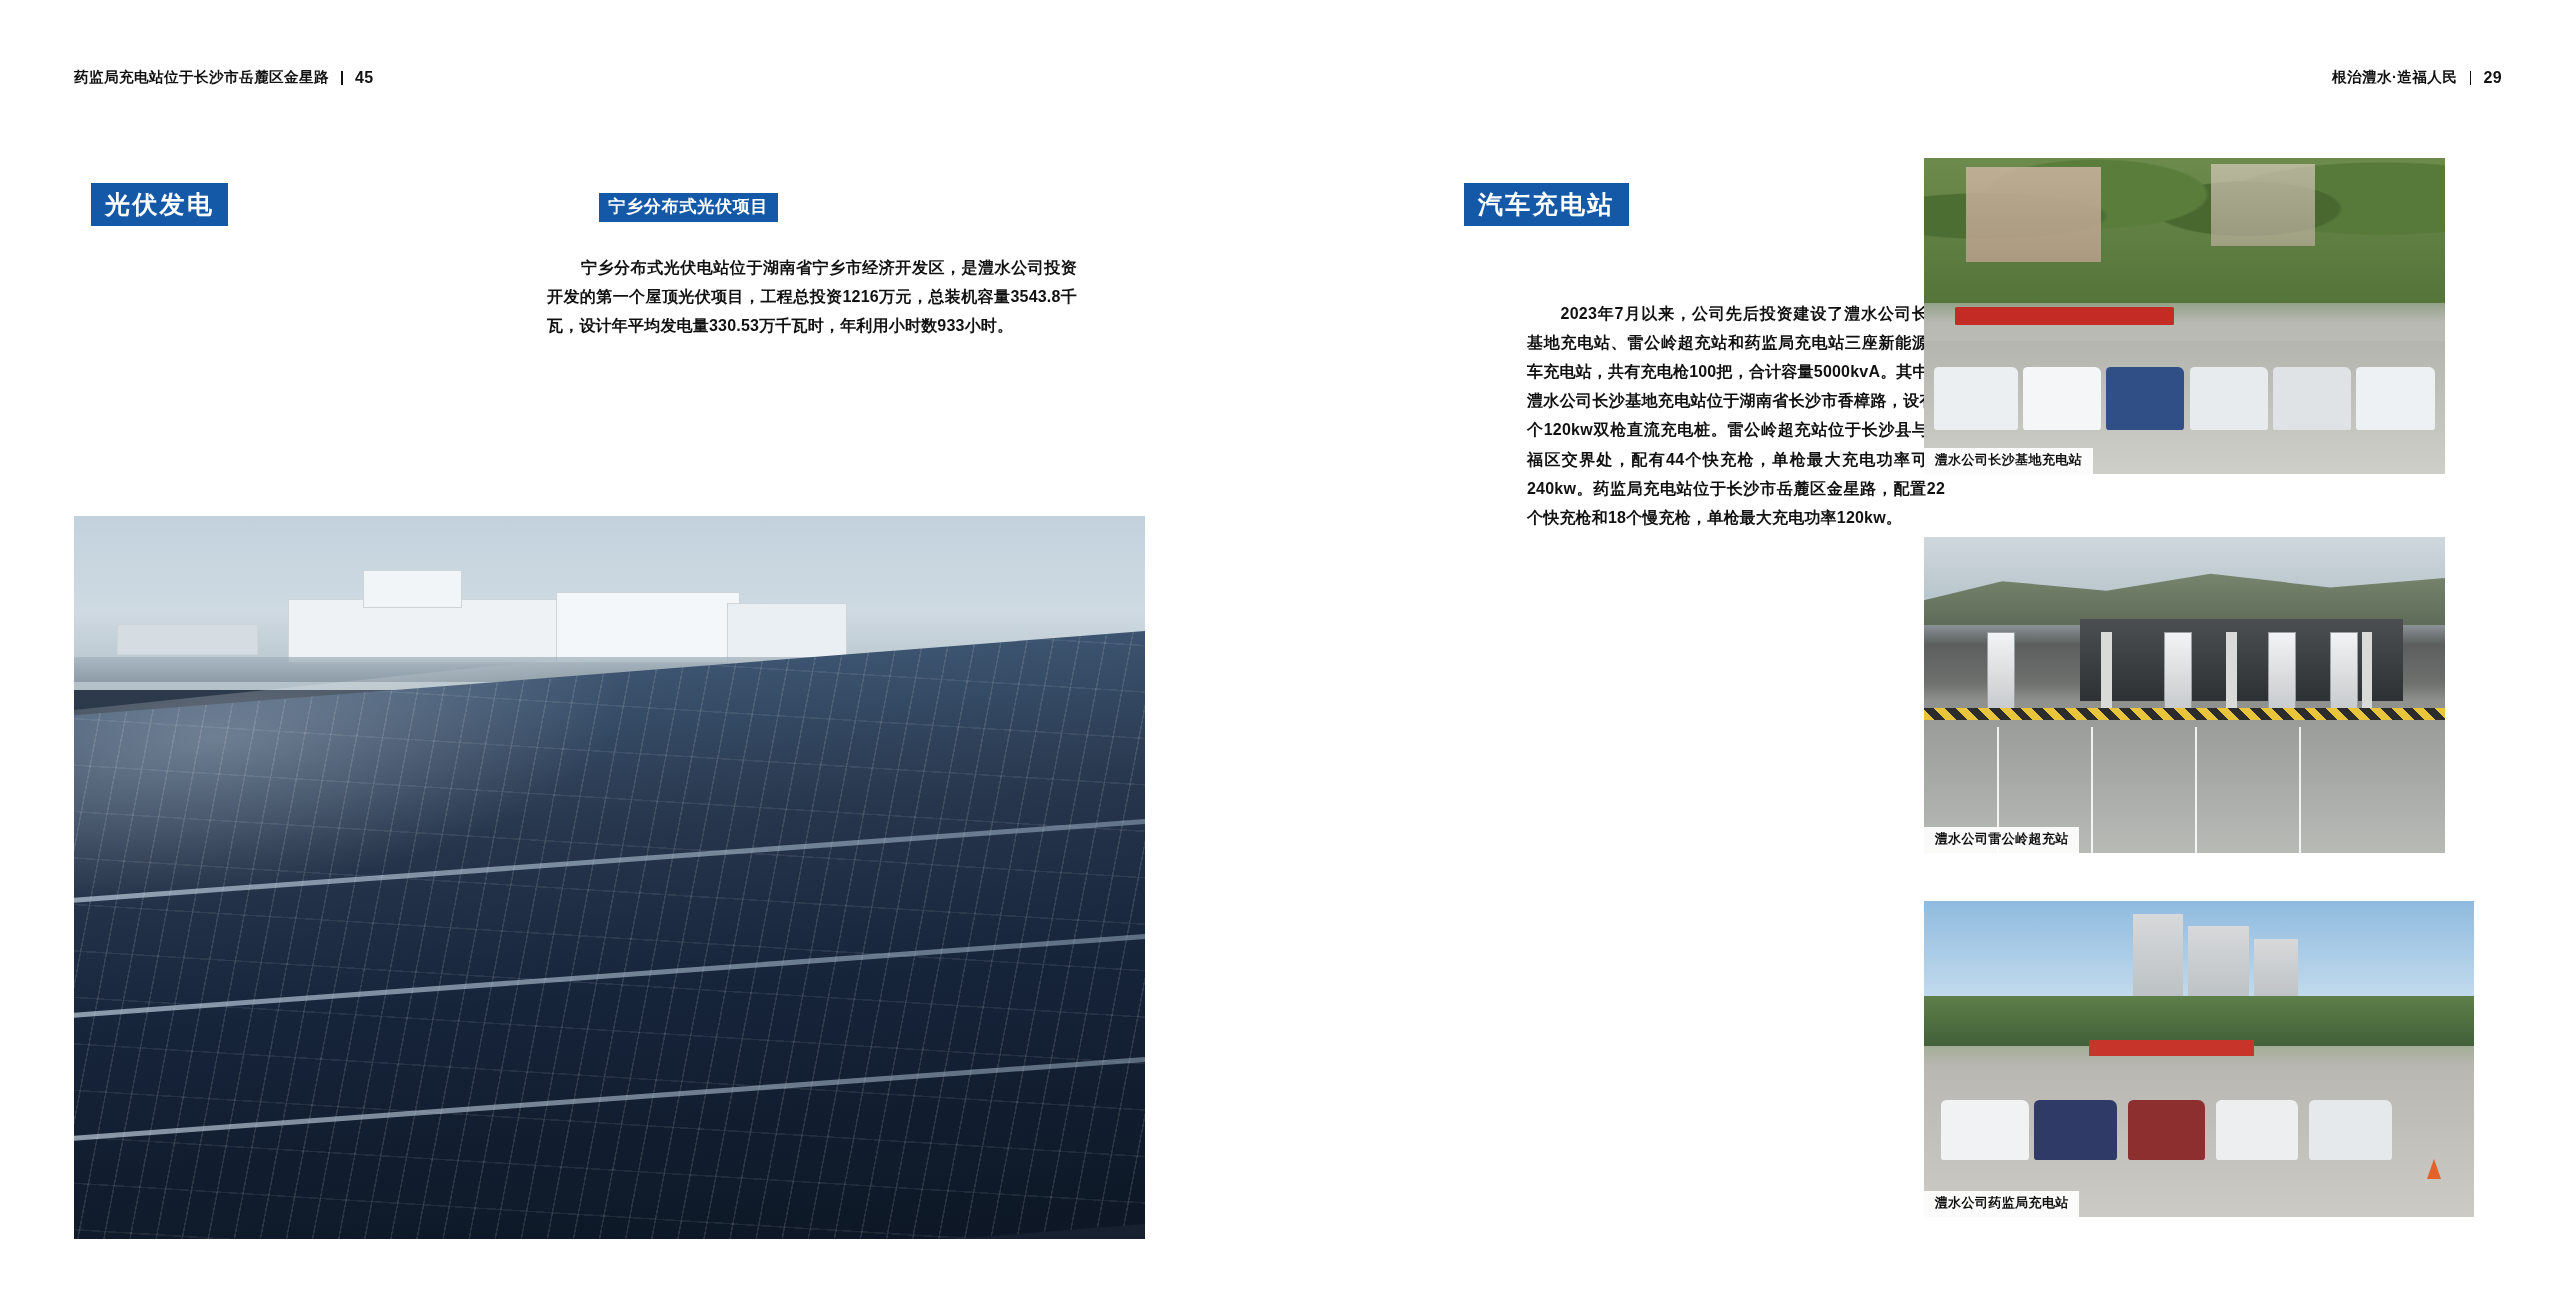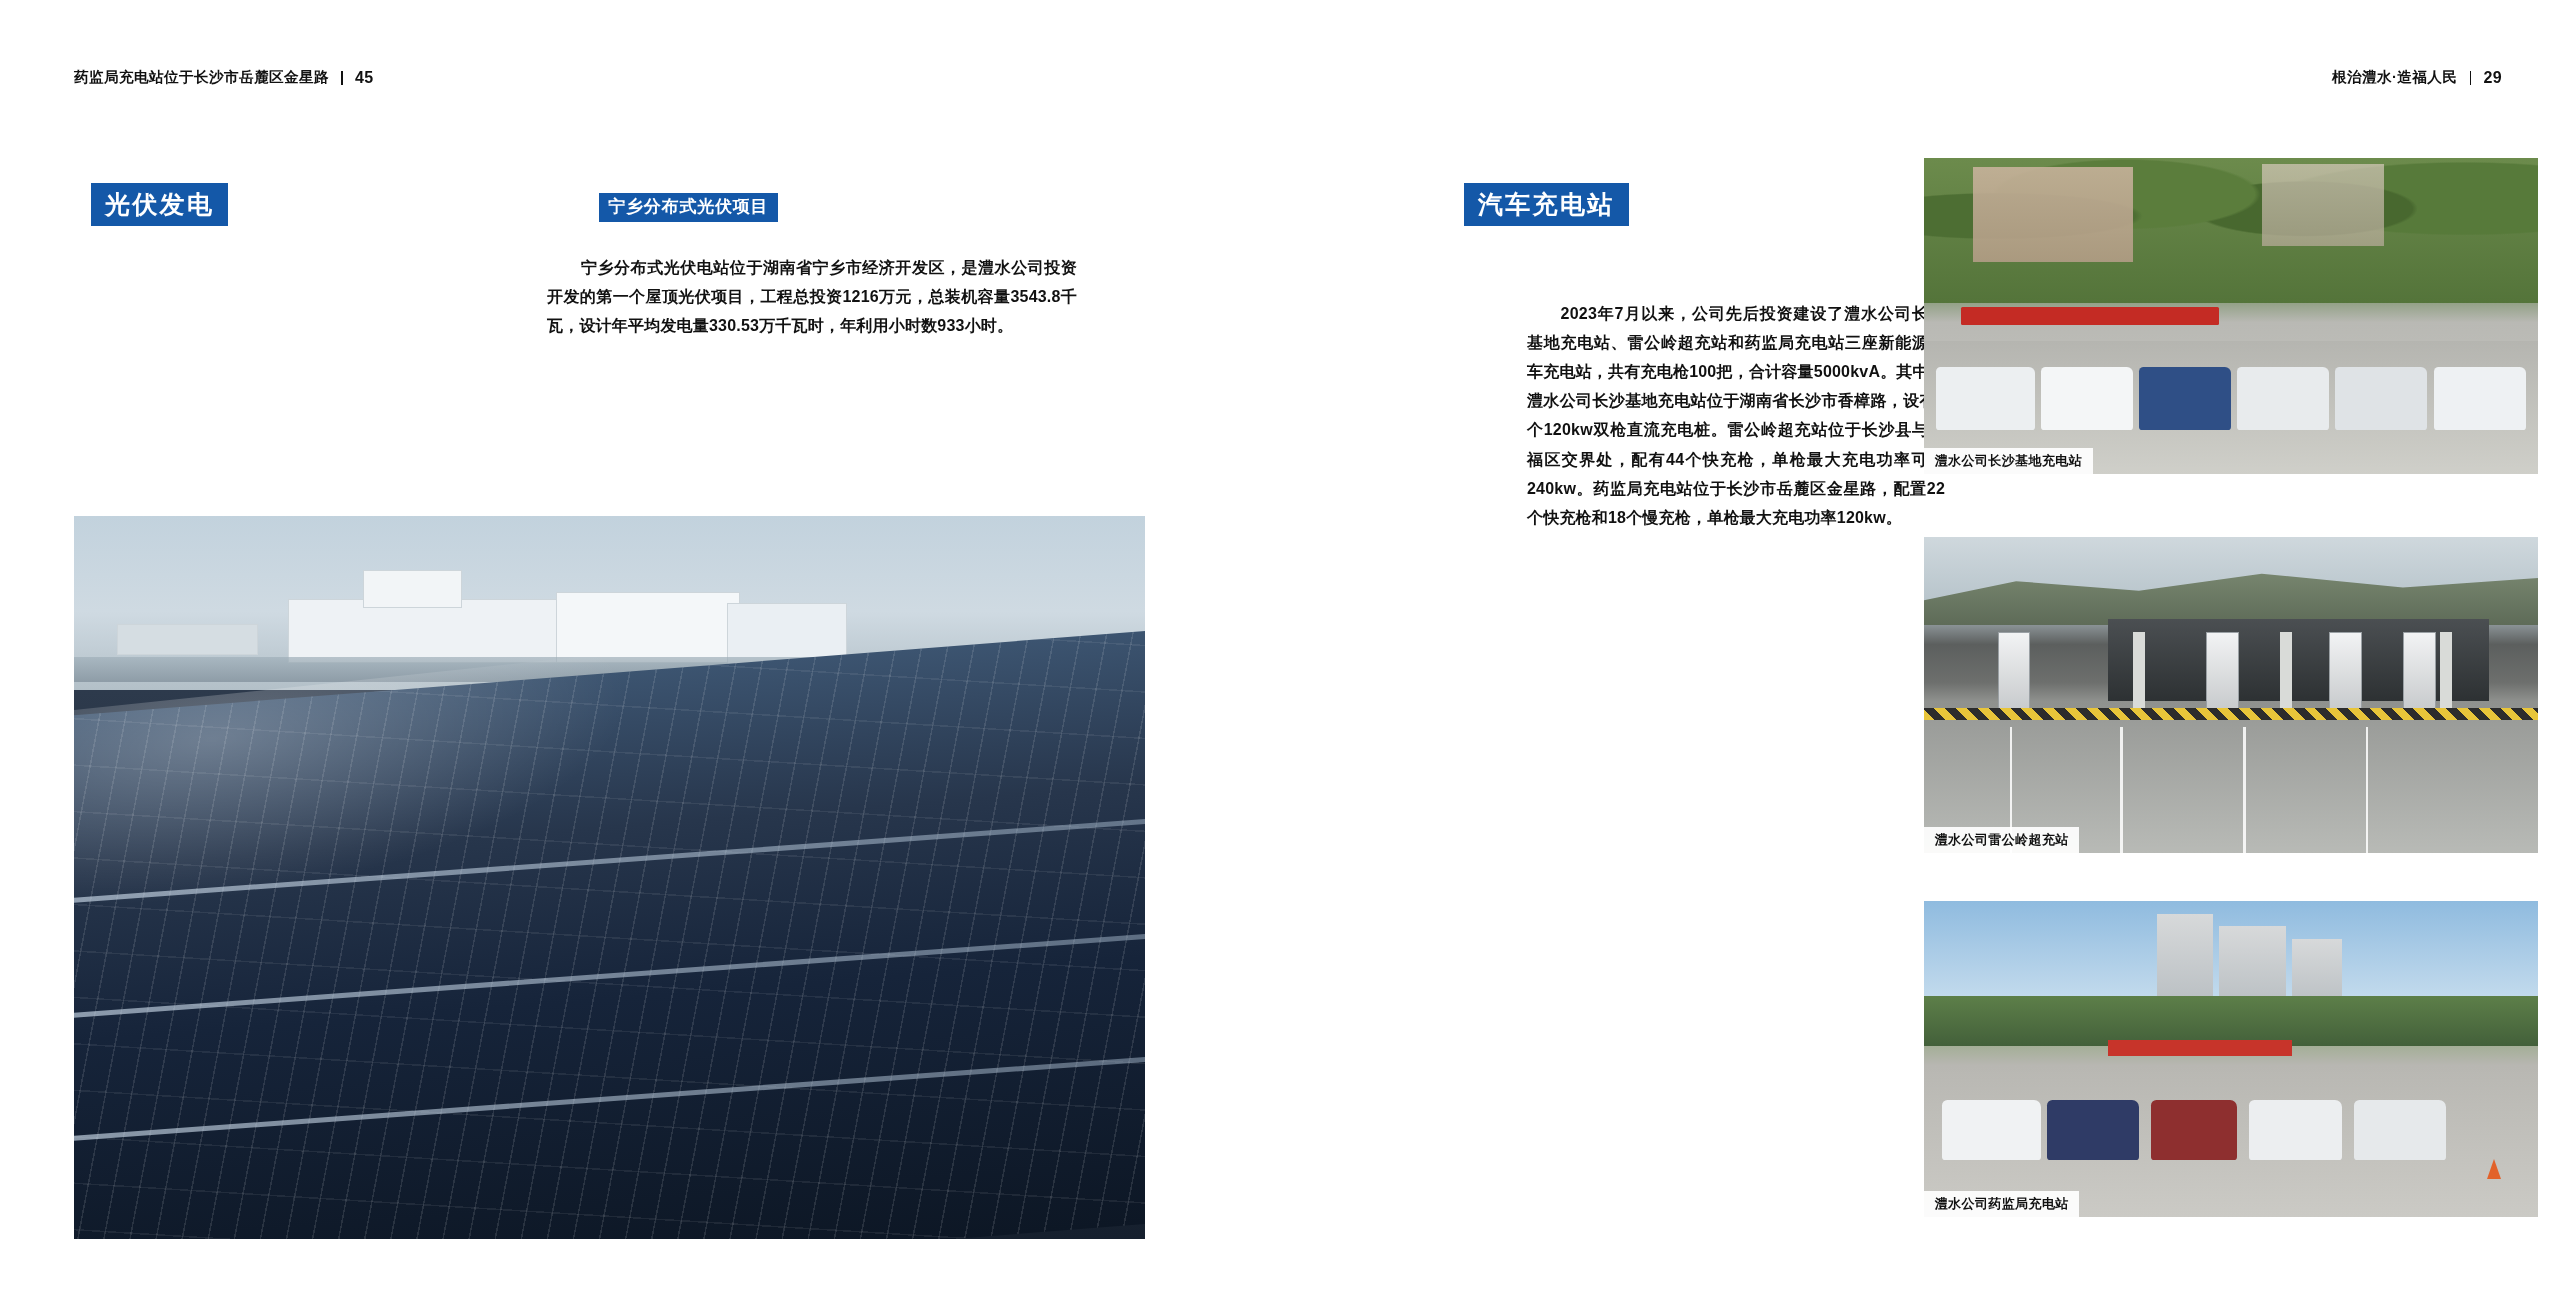--- a/index.html
+++ b/index.html
@@ -162,21 +162,22 @@
   }
   #solar-photo .blue-strip {
     position:absolute; left:56%; top:26.5%; width:44%; height:3.2%;
     background:#1a58a0; opacity:.85; transform: rotate(-2deg);
   }
 
   
   .rp {
     position: absolute;
     left: 1924px;
-    width: 614px;
+    width: 521px;
+    font-family: Liberation Mono, monospace;
   }
   #photo-changsha { top: 158px; height: 316px; }
   #photo-leigongling { top: 537px; height: 316px; }
   #photo-yaojianju { top: 901px; height: 316px; }
 
   
   #photo-changsha {
     background: linear-gradient(to bottom, #7f9a5a 0%, #5d7c42 28%, #6f8a5c 40%, #b9b9b4 52%, #c9c9c4 100%);
   }
   #photo-changsha .trees {
@@ -244,20 +245,21 @@
     background: rgba(255,255,255,.85);
   }
   #photo-leigongling .pile {
     position:absolute; top:30%; width:5%; height:24%;
     background: linear-gradient(to bottom, #f2f3f4, #c8cbcd);
     border:0.8px solid #9aa0a4;
   }
 
   #photo-yaojianju {
     background: linear-gradient(to bottom, #9fc3e0 0%, #bcd6ea 20%, #8aa374 38%, #b8b7b2 52%, #c6c5c0 100%);
+    padding-left: 29px;
   }
   #photo-yaojianju .sky {
     position:absolute; left:0; top:0; width:100%; height:38%;
     background: linear-gradient(to bottom, #8fbbdf, #cfe2f0);
   }
   #photo-yaojianju .tower {
     position:absolute; background: linear-gradient(to bottom, #d7d9da, #b6bcc0);
   }
   #photo-yaojianju .tower.t1 { left:38%; top:4%; width:9%;  height:32%; }
   #photo-yaojianju .tower.t2 { left:48%; top:8%; width:11%; height:28%; }

